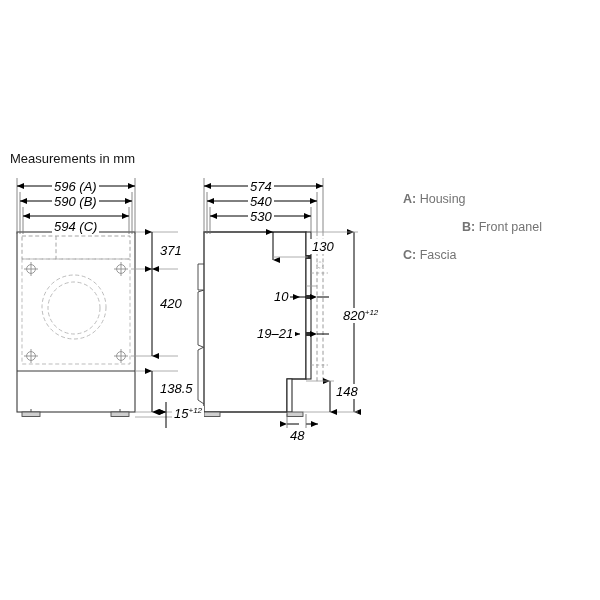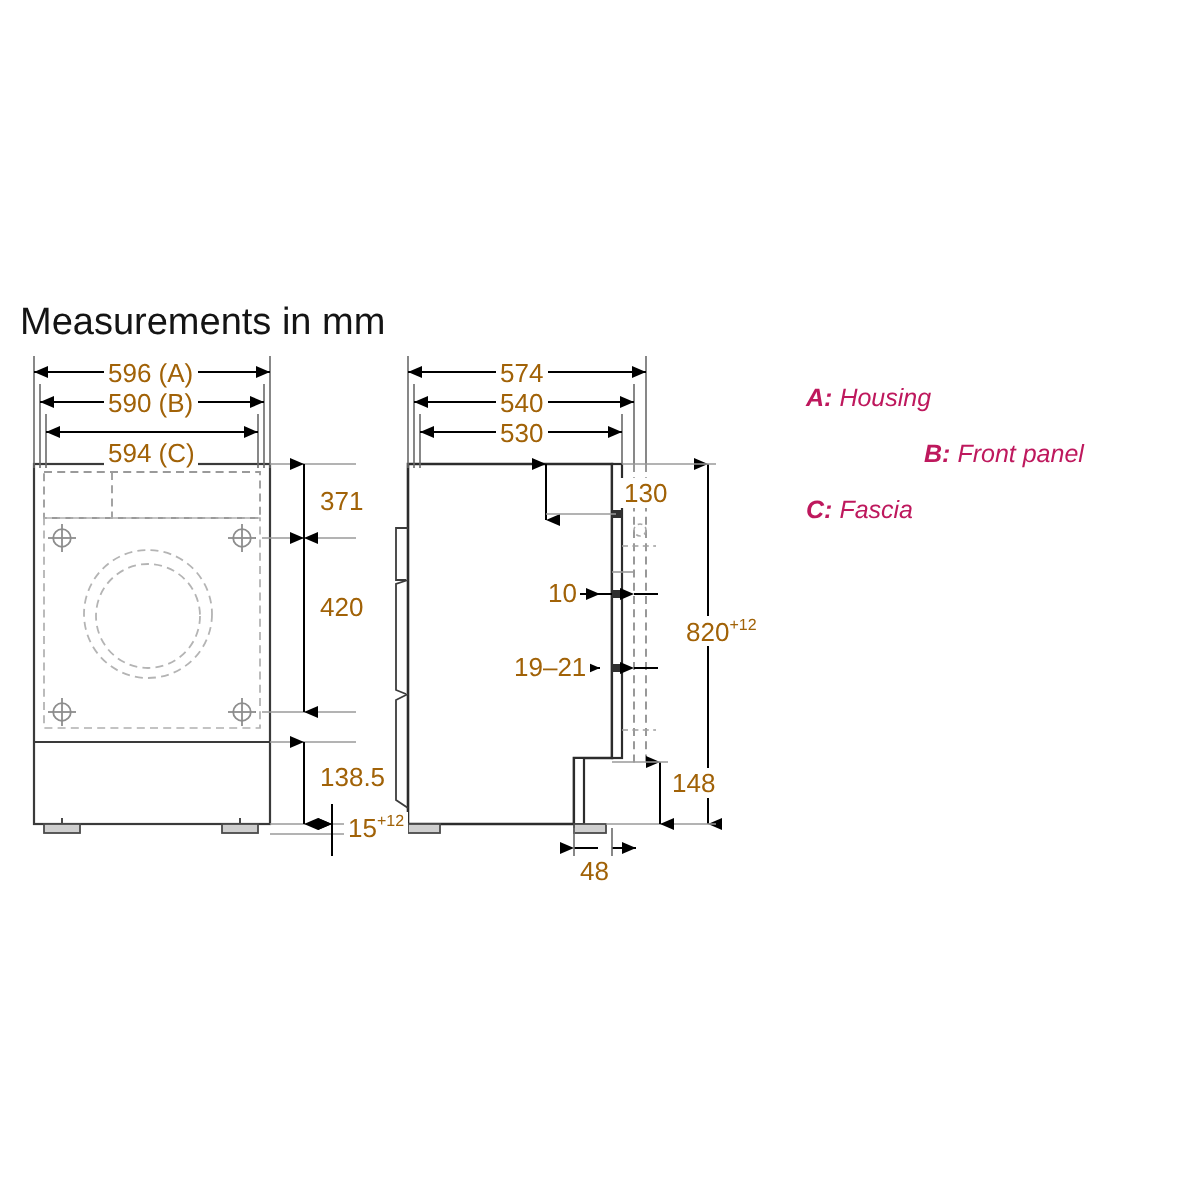--- a/index.html
+++ b/index.html
@@ -1,22 +1,22 @@
 <!DOCTYPE html>
 <html><head>
 <meta charset="utf-8">
 <style>
   html,body{margin:0;padding:0;background:#ffffff;}
   body{width:600px;height:600px;overflow:hidden;
        font-family:"Liberation Sans","DejaVu Sans",sans-serif;color:#1a1a1a;}
   #stage{position:relative;width:600px;height:600px;}
   .txt{position:absolute;white-space:nowrap;font-size:12.5px;color:#141414;}
-  .dim{position:absolute;white-space:nowrap;font-size:13px;color:#a16207;
-       background:#fff;padding:0 2px;}
-  .legend{position:absolute;white-space:nowrap;font-size:12.5px;color:#be185d;font-style:italic;}
+  .dim{position:absolute;white-space:nowrap;font-size:13px;color:#000000;
+       background:#fff;padding:0 2px;font-style:italic;}
+  .legend{position:absolute;white-space:nowrap;font-size:12.5px;color:#737373;}
   .legend b{font-weight:bold;}
   svg{position:absolute;left:0;top:0;}
 </style>
 </head>
 <body>
 
 <div id="stage">
 
   <svg width="600" height="600" viewBox="0 0 600 600">
     <defs>
@@ -173,21 +173,21 @@
     <g>
       <line x1="287" y1="424" x2="299" y2="424" stroke="#000" stroke-width="1" marker-start="url(#ar)"></line>
       <line x1="318" y1="424" x2="306" y2="424" stroke="#000" stroke-width="1" marker-start="url(#al)"></line>
       <line x1="287" y1="414" x2="287" y2="428" stroke="#6a6a6a" stroke-width="0.8"></line>
       <line x1="306" y1="414" x2="306" y2="428" stroke="#6a6a6a" stroke-width="0.8"></line>
     </g>
 
     <line x1="0" y1="371" x2="0" y2="371" stroke="none"></line>
   </svg>
 
-  <div class="txt" style="left:10px;top:151px;font-size:19px;">Measurements in mm</div>
+  <div class="txt" style="left:10px;top:151px;font-size:13px;">Measurements in mm</div>
 
   <div class="dim" style="left:52px;top:179px;">596 (A)</div>
   <div class="dim" style="left:52px;top:194px;">590 (B)</div>
   <div class="dim" style="left:52px;top:219px;">594 (C)</div>
 
   <div class="dim" style="left:158px;top:243px;">371</div>
   <div class="dim" style="left:158px;top:296px;">420</div>
   <div class="dim" style="left:158px;top:381px;">138.5</div>
   <div class="dim" style="left:172px;top:406px;"><span>15</span><sup style="font-size:8px;">+12</sup></div>
 

